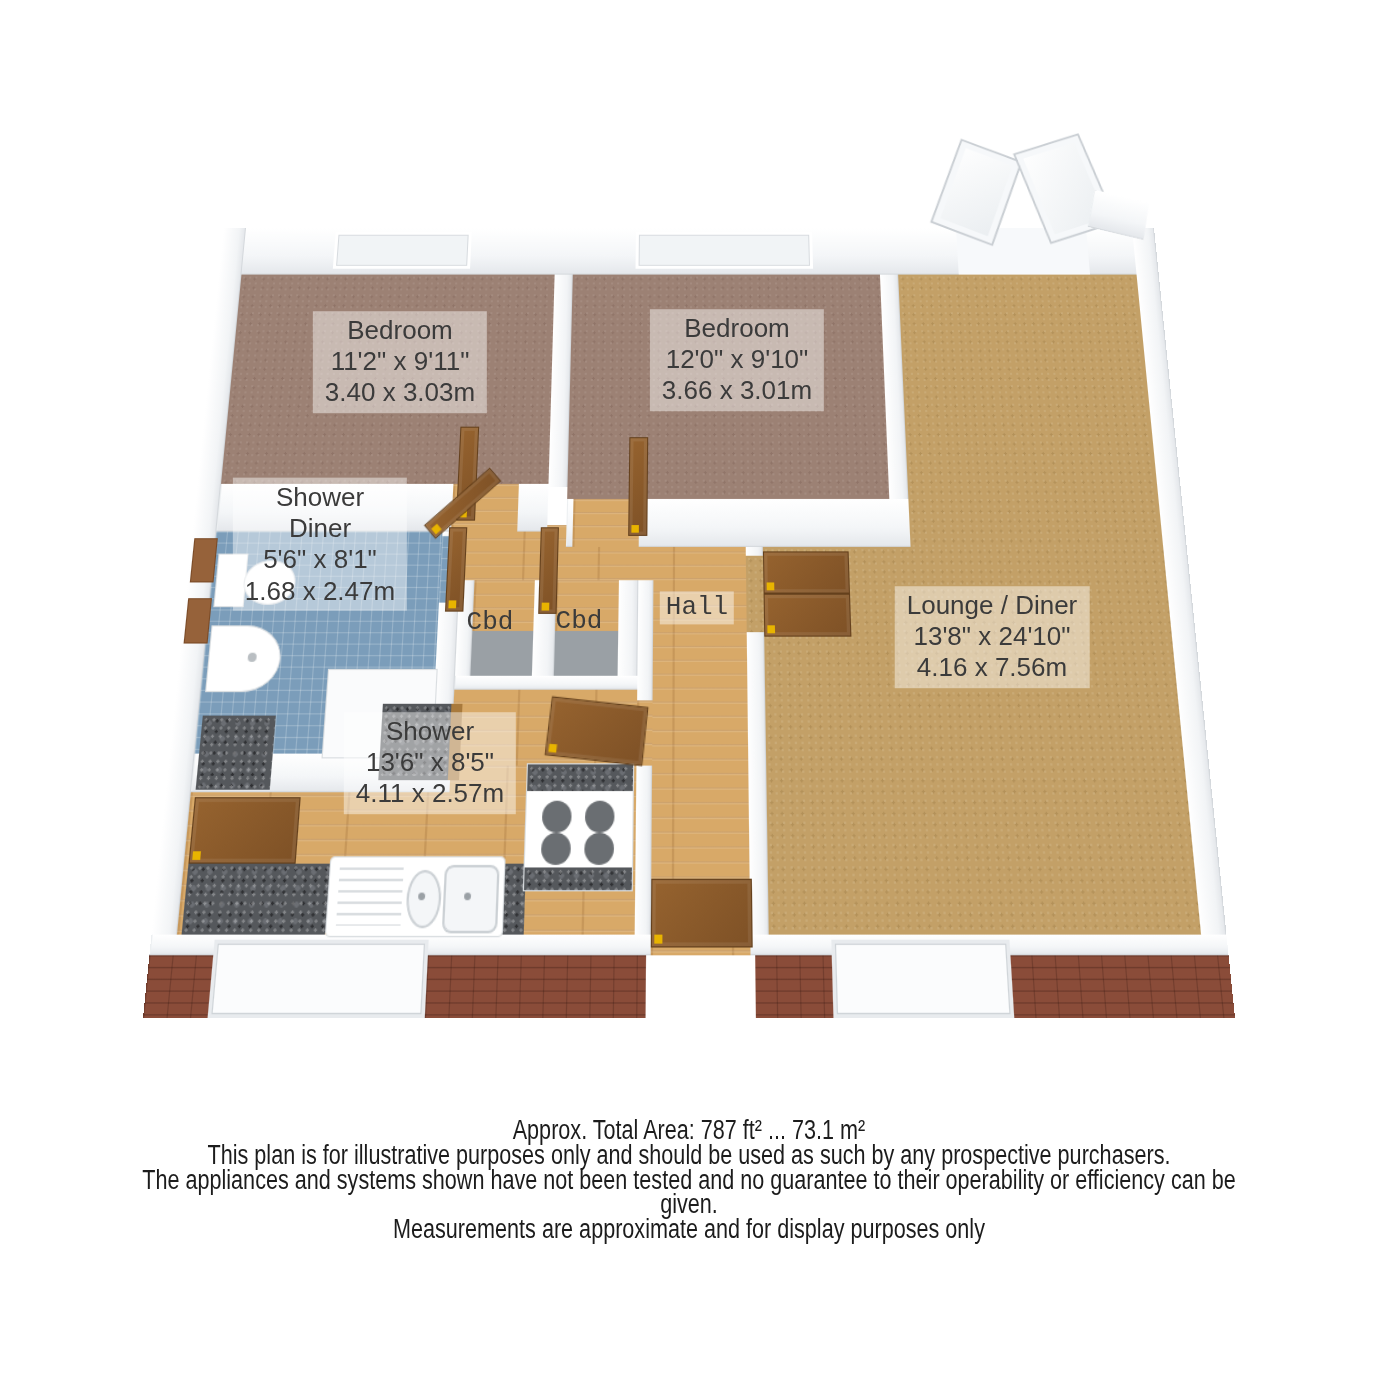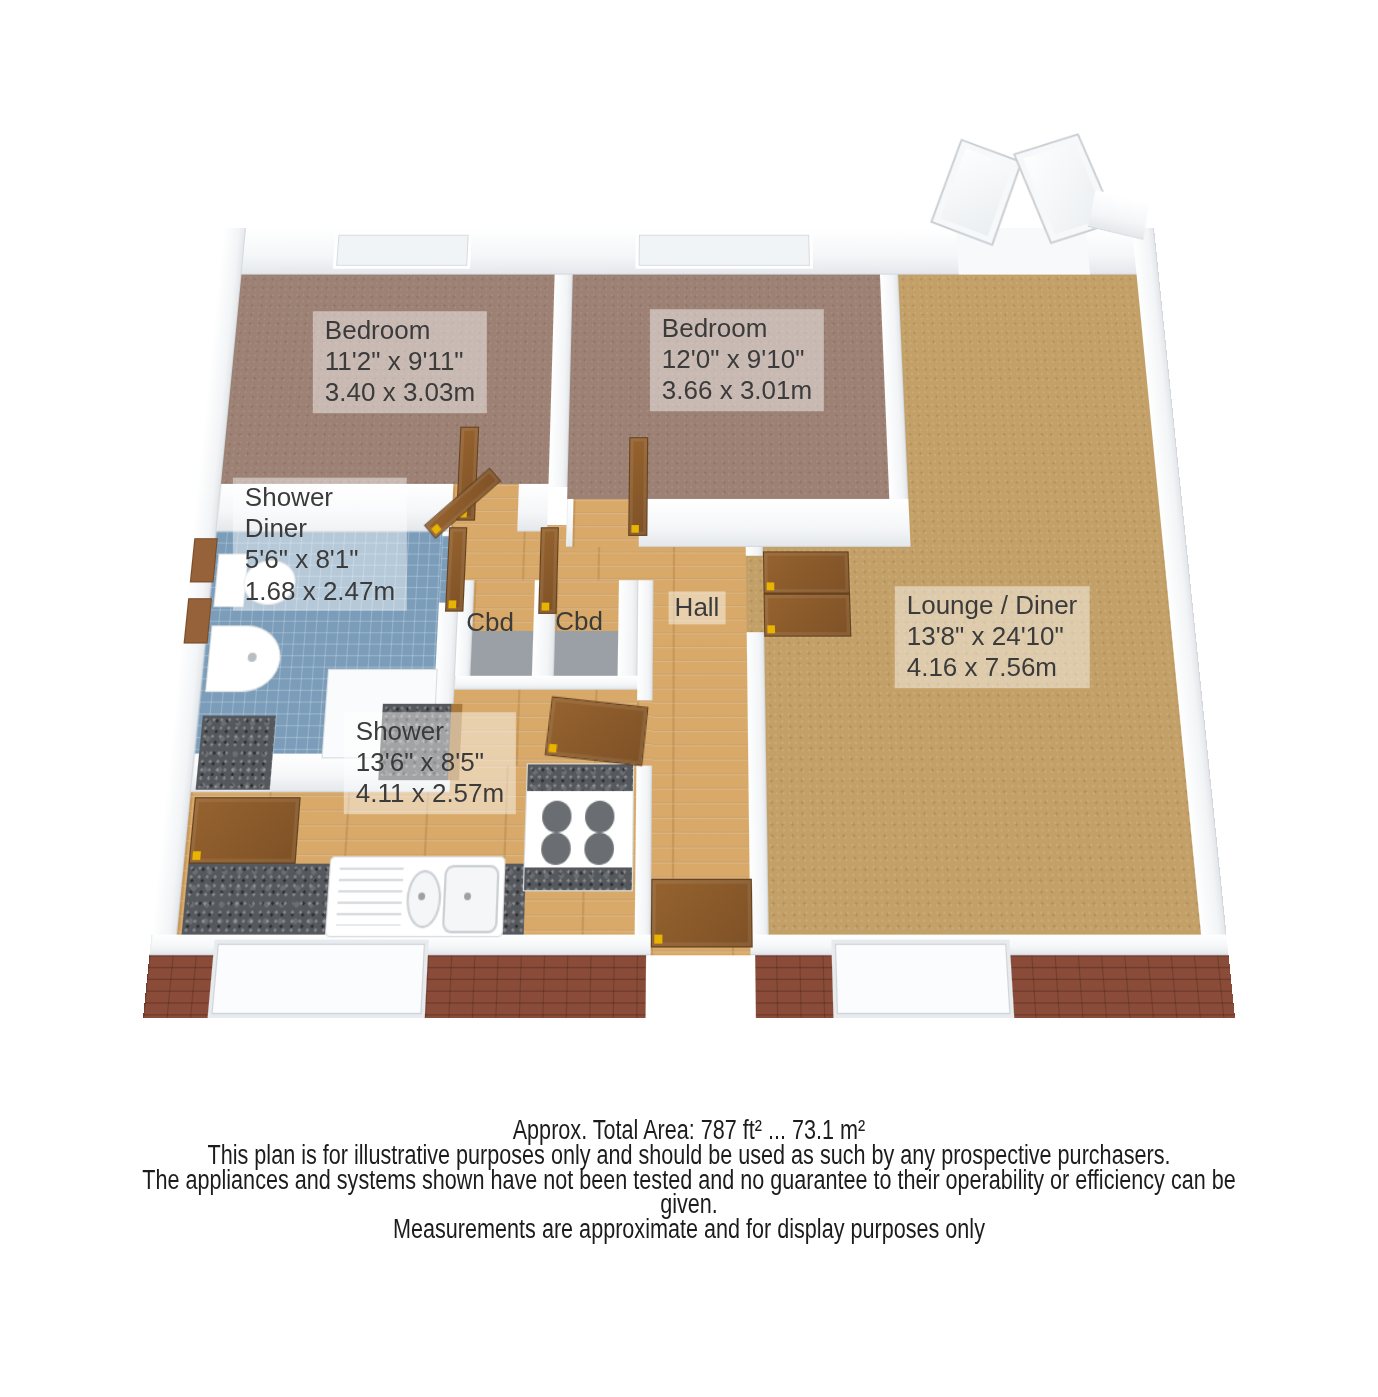--- a/index.html
+++ b/index.html
@@ -51,23 +51,23 @@
         background:#e8b400;}
   .white-door{background:linear-gradient(135deg,#ffffff,#e9edf0);border:2px solid #c9ced3;
         box-shadow:inset 0 0 0 6px #f6f8fa;}
   .fixture{background:#ffffff;border:1px solid #d9dde0;}
   .window-top{background:#f1f4f6;box-shadow:inset 0 0 0 3px #ffffff, inset 0 0 0 4px #d7dbdf;}
   .window-bottom{background:#fbfcfd;box-shadow:inset 0 0 0 3px #e8ebee, inset 0 0 0 4px #cfd4d8;}
   .brown-window{background:#96623a;border:1px solid #7a4a26;}
 
   
   .room-label{position:absolute;transform:translate(-50%,-50%);
-     background:rgba(255,255,255,.45);padding:4px 12px;text-align:left;
+     background:rgba(255,255,255,.45);padding:4px 12px;text-align:center;
      font-size:26px;line-height:1.2;color:#3b3b3b;white-space:nowrap;}
-  .room-label.small{padding:1px 6px;}
+  .room-label.small{padding:1px 6px;font-family:Liberation Mono, monospace;}
 
   
   #footer{position:absolute;left:0;top:1118px;width:1378px;text-align:center;
      font-size:27px;line-height:0.92;color:#1c1c1c;transform:scaleX(0.80);}
   #footer div{margin:0;}
 </style>
 </head>
 <body>
 
 <div id="floor">

